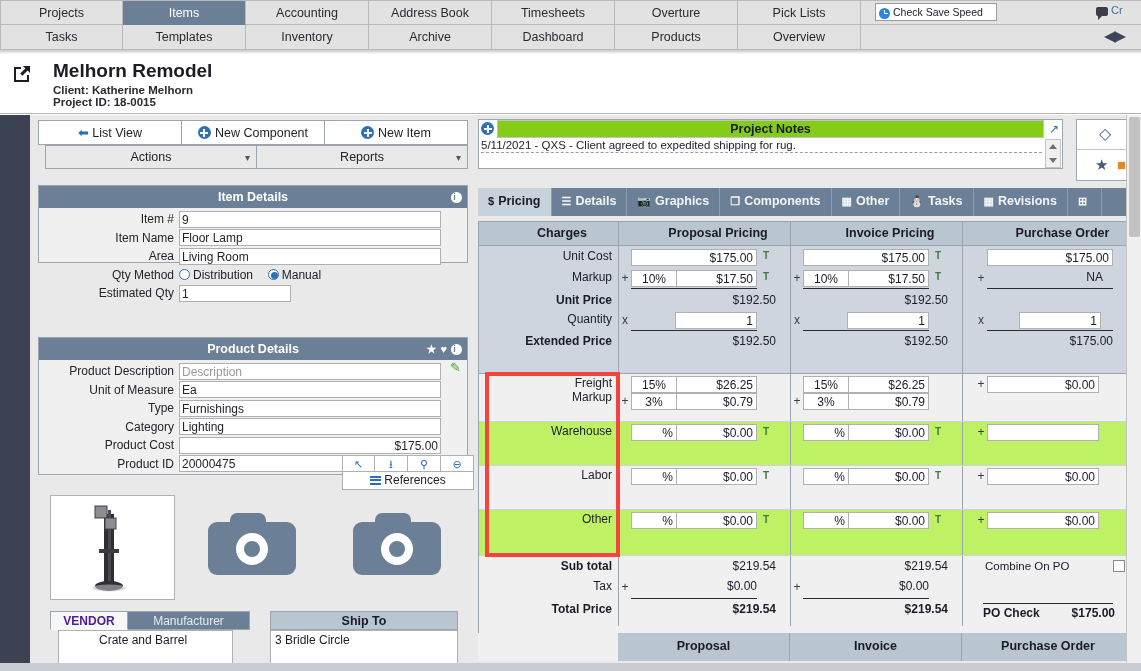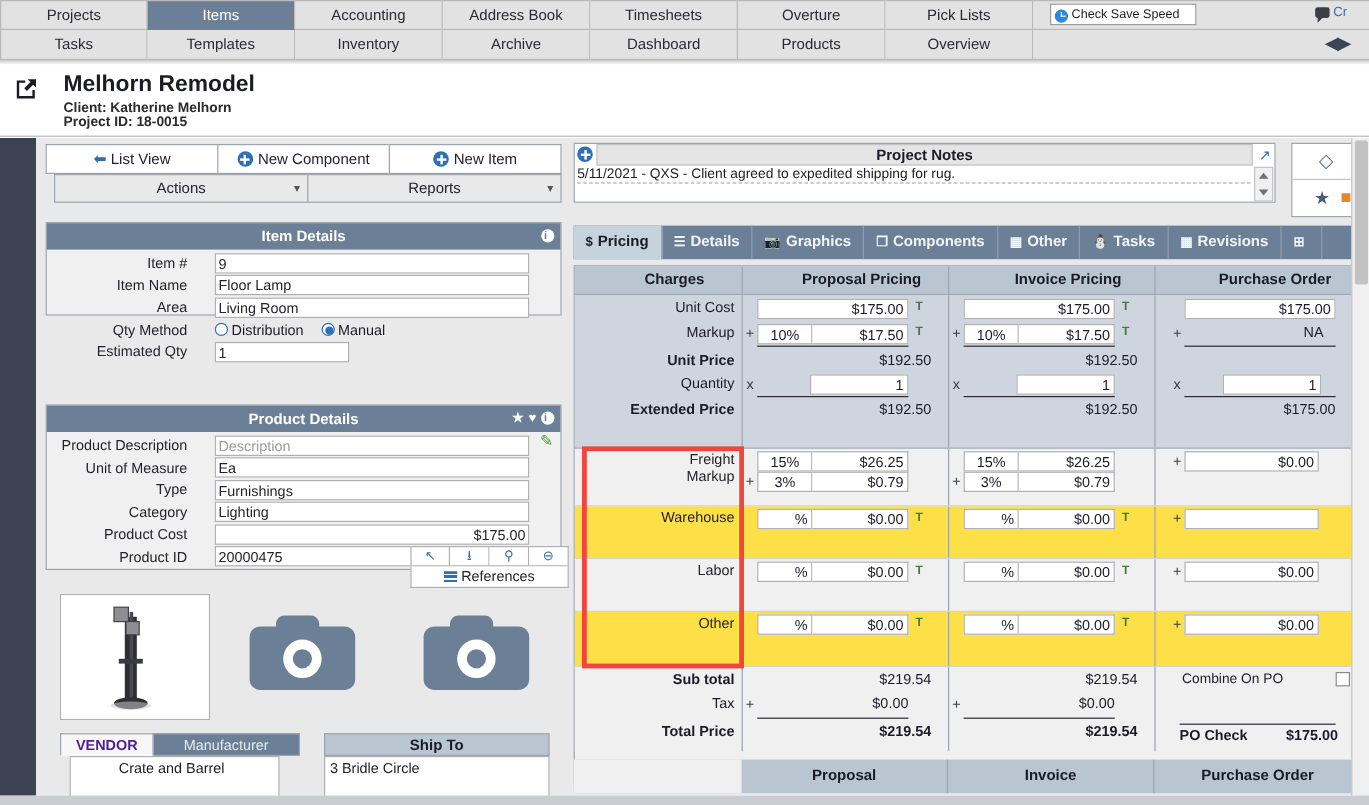--- a/index.html
+++ b/index.html
@@ -71,21 +71,21 @@
 
   
   .panel { position:absolute; background:#f0f0f0; border:1px solid #9ea4ad; }
   .ptitle { height:22px; line-height:22px; background:#6b8096; color:#fff; font-weight:bold;
     text-align:center; font-size:12.5px; position:relative; }
   .ptitle .icons { position:absolute; right:5px; top:0px; color:#fff; font-size:11px; letter-spacing:4px;}
   .info-dot { display:inline-block; width:11px; height:11px; border-radius:50%; background:#fff; color:#6b8096;
      font-size:9px; font-weight:bold; line-height:11px; text-align:center; vertical-align:1px;}
 
   .frow { display:flex; align-items:center; height:18.5px; padding-left:4px;}
-  .flab { width:136px; text-align:right; padding-right:23px; font-size:12px; color:#23232c; }
+  .flab { width:136px; text-align:right; padding-right:5px; font-size:12px; color:#23232c; }
   .fin { height:17px; border:1px solid #b0b0b0; background:#fff; font-size:12px; color:#23232c;
          padding:0 2px; line-height:16px; overflow:hidden; white-space:nowrap;}
   .fin.ph { color:#9b9b9b; }
   .fin.right { text-align:right; }
 
   .radio { display:inline-block; width:11px; height:11px; border-radius:50%; border:1.6px solid #2f6fb5;
     vertical-align:-1px; margin-right:3px; background:#fff; position:relative;}
   .radio.on:after{content:"";position:absolute;left:2px;top:2px;width:7px;height:7px;border-radius:50%;background:#2f6fb5;}
 
   .pencil { position:absolute; right:6px; top:0px; color:#4f9b2f; font-size:13px; }
@@ -109,21 +109,21 @@
   .vtab { height:19px; line-height:18px; text-align:center; font-size:12px; border:1px solid #9ea4ad;}
   .vtab.sel { background:#f7f7f7; font-weight:bold; color:#4c1d95; border-bottom-color:#f7f7f7;}
   .vtab.unsel { background:#6b8096; color:#e6eaef; }
   .vbox { border:1px solid #b0b0b0; background:#fff; font-size:12px; padding:2px 4px; overflow:hidden;}
   .shipto-hdr { height:19px; line-height:18px; text-align:center; font-weight:bold; font-size:12.5px;
     background:#b9c6d2; border:1px solid #9ea4ad; }
 
   
   .notesbox { position:absolute; left:478px; top:119px; width:585px; height:50px; background:#fff; border:1px solid #9ea4ad;}
   .notes-hdr { position:absolute; left:18px; top:0; right:18px; height:18px; line-height:17px; text-align:center;
-    font-weight:bold; font-size:12.5px; border:1px solid #c3c3c3; background:#e5e5e5;}
+    font-weight:bold; font-size:12.5px; border:1px solid #c3c3c3; background:#84cc16;}
   .notes-add { position:absolute; left:2px; top:2px; }
   .notes-exp { position:absolute; right:3px; top:2px; color:#2f6fb5; font-size:12px;}
   .notes-txt { position:absolute; left:2px; top:19px; right:20px; height:14px; font-size:11.5px; color:#1b1b2a;
     border-bottom:1px dashed #9b9b9b; white-space:nowrap; overflow:hidden;}
   .notes-sb { position:absolute; right:1px; top:19px; width:16px; height:29px; background:#f0f0f0; border:1px solid #c3c3c3;}
   .notes-sb .up, .notes-sb .dn { position:absolute; left:3px; width:0;height:0;border-style:solid;}
   .notes-sb .up { top:4px; border-width:0 4px 5px 4px; border-color:transparent transparent #707070 transparent;}
   .notes-sb .dn { bottom:4px; border-width:5px 4px 0 4px; border-color:#707070 transparent transparent transparent;}
 
   .sidebox { position:absolute; left:1076px; top:119px; width:62px; height:62px; background:#fff; border:1px solid #9ea4ad;}
@@ -145,21 +145,21 @@
      border-right:1px solid #9ea4ad;padding-left:27px;}
   .c-charges { width:140px; }
   .c-col { width:172px; }
   .c-last { width:172px; border-right:none !important;}
 
   .prow { display:flex; border-bottom:1px solid #cfd4da;}
   .prow .lab { width:140px; text-align:right; padding-right:6px; font-size:12px; color:#23232c;
      border-right:1px solid #9ea4ad; padding-top:2px;}
   .prow .cell { width:172px; border-right:1px solid #9ea4ad; position:relative; padding-top:2px;}
   .prow .cell.last { border-right:none; }
-  .band-a { background:#fde047; }
+  .band-a { background:#bef264; }
   .band-b { background:#f0f0f0; }
 
   .mini { height:17px; border:1px solid #b0b0b0; background:#fff; font-size:12px; text-align:right;
      padding-right:3px; line-height:16px; display:inline-block; vertical-align:top;}
   .pct { width:46px; }
   .op { display:inline-block; width:12px; text-align:center; font-size:12px; color:#3a3a4a; vertical-align:top; line-height:17px;}
   .tmark { color:#3f7a3f; font-weight:bold; font-size:10px; position:absolute; }
   .sumline { border-top:1.4px solid #2a2a33; }
   .calcval { text-align:right; font-size:12px; padding-right:14px; }
   .bold { font-weight:bold; }

